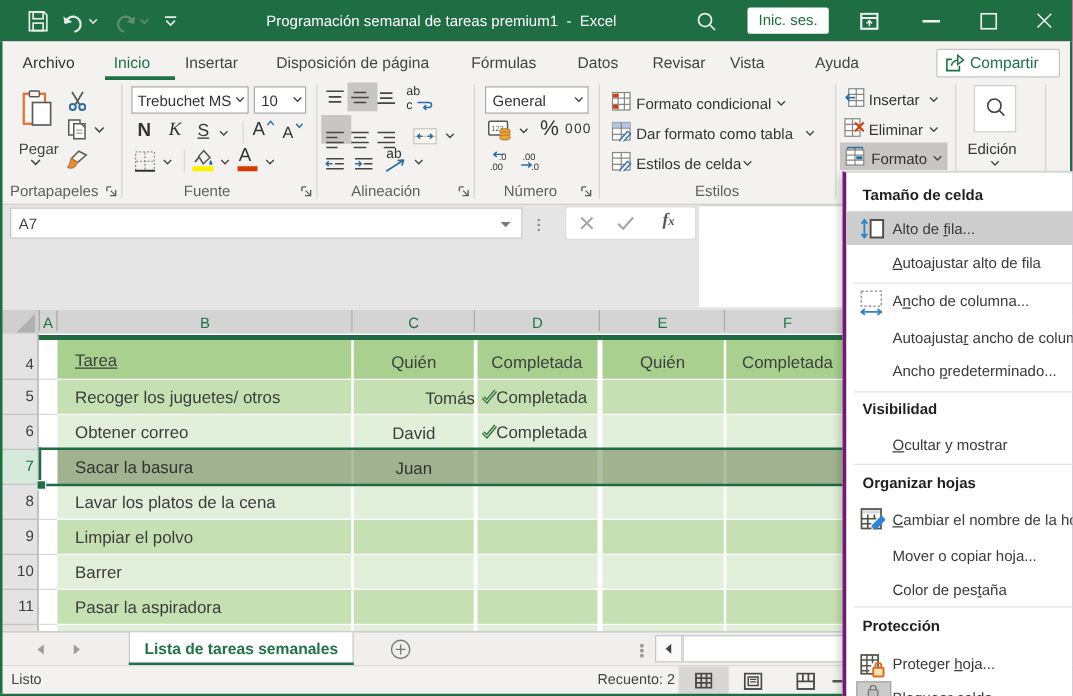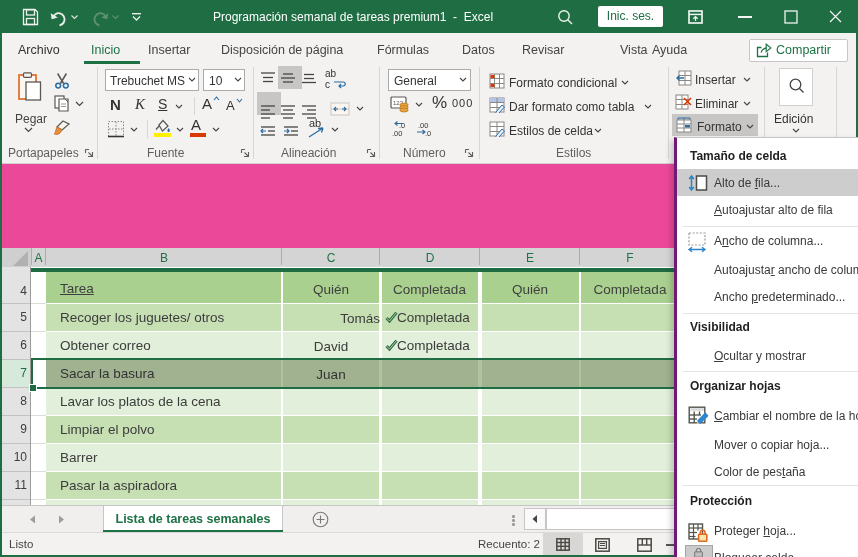--- a/index.html
+++ b/index.html
@@ -68,21 +68,21 @@
 
   <div class="abs" id="tabrow" style="left:0;top:33px;width:858px;height:31px;background:#F3F2F1;font-size:12.5px;color:#444444;">
     <div class="tx" style="left:18px;top:10px;color:#333;">Archivo</div>
     <div class="tx" style="left:91px;top:10px;color:#1E7145;">Inicio</div>
     <div class="abs" style="left:84px;top:28px;width:56px;height:3px;background:#1E7145;"></div>
     <div class="tx" style="left:148px;top:10px;">Insertar</div>
     <div class="tx" style="left:221px;top:10px;">Disposición de página</div>
     <div class="tx" style="left:377px;top:10px;">Fórmulas</div>
     <div class="tx" style="left:462px;top:10px;">Datos</div>
     <div class="tx" style="left:522px;top:10px;">Revisar</div>
-    <div class="tx" style="left:620px;top:10px;">Vista</div>
+    <div class="tx" style="left:584px;top:10px;">Vista</div>
     <div class="tx" style="left:652px;top:10px;">Ayuda</div>
 
     <div class="abs" style="left:749px;top:6px;width:99px;height:23px;background:#FFFFFF;border:1px solid #C8C6C4;border-radius:2px;box-sizing:border-box;"></div>
     <svg class="abs" style="left:756px;top:10px;" width="16" height="15" viewBox="0 0 16 15">
       <path d="M5.5 4.5 L1.5 4.5 L1.5 13.5 L11.5 13.5 L11.5 9.5" fill="none" stroke="#1E7145" stroke-width="1.3"></path>
       <path d="M5 9.5 C6 6.5 8.5 5 11 5" fill="none" stroke="#1E7145" stroke-width="1.3"></path>
       <path d="M10.2 1.2 L14.8 4.9 L10.2 8.6 Z" fill="#FFF" stroke="#1E7145" stroke-width="1.2"></path>
     </svg>
     <div class="tx" style="left:776px;top:10px;color:#1E7145;">Compartir</div>
   </div>
@@ -369,20 +369,43 @@
     <svg class="abs" style="left:788px;top:13px;" width="17" height="17" viewBox="0 0 17 17">
       <circle cx="7.5" cy="7.5" r="5.3" fill="none" stroke="#444" stroke-width="1.3"></circle>
       <line x1="11.5" y1="11.5" x2="15.5" y2="15.5" stroke="#444" stroke-width="1.3"></line>
     </svg>
     <div class="tx" style="left:774px;top:48px;color:#333;">Edición</div>
     <svg class="abs" style="left:792px;top:64px;" width="8" height="6" viewBox="0 0 8 6">
         <path d="M1 1 L4 4 L7 1" fill="none" stroke="#444" stroke-width="1.1"></path>
       </svg>
   </div>
 
+  <div class="abs" id="fbar" style="left:0;top:164px;width:858px;height:84px;background:#E5E5E5;border-bottom:1px solid #CFCFCF;">
+
+    <div class="abs" style="left:8px;top:2px;width:410px;height:25px;background:#FFF;border:1px solid #C8C6C4;box-sizing:border-box;"></div>
+    <div class="tx" style="left:15px;top:8px;font-size:12px;color:#444;">A7</div>
+    <svg class="abs" style="left:400px;top:13px;" width="9" height="5" viewBox="0 0 9 5">
+        <path d="M0.5 0.5 L8.5 0.5 L4.5 4.8 Z" fill="#7A7A7A"></path>
+      </svg>
+
+    <div class="abs" style="left:430px;top:11px;width:2px;height:2px;background:#8A8A8A;border-radius:50%;"></div>
+    <div class="abs" style="left:430px;top:15px;width:2px;height:2px;background:#8A8A8A;border-radius:50%;"></div>
+    <div class="abs" style="left:430px;top:19px;width:2px;height:2px;background:#8A8A8A;border-radius:50%;"></div>
+
+    <div class="abs" style="left:452px;top:1px;width:105px;height:27px;background:#FFF;border:1px solid #DDD;border-radius:3px;box-sizing:border-box;"></div>
+    <svg class="abs" style="left:463px;top:8px;" width="13" height="13" viewBox="0 0 13 13">
+        <path d="M2 2 L11 11 M11 2 L2 11" stroke="#A6A4A2" stroke-width="1.5"></path>
+      </svg>
+    <svg class="abs" style="left:493px;top:8px;" width="15" height="13" viewBox="0 0 15 13">
+        <path d="M1.5 7 L5.5 11 L13.5 2" fill="none" stroke="#A6A4A2" stroke-width="1.6"></path>
+      </svg>
+    <div class="tx" style="left:530px;top:5px;font-size:14px;font-style:italic;color:#555;font-family:'Liberation Serif',serif;font-weight:bold;">f<span style="font-size:10px;">x</span></div>
+
+    <div class="abs" style="left:558px;top:0px;width:132px;height:83px;background:#FFF;border:1px solid #D8D8D8;box-sizing:border-box;"></div>
+  </div>
 
   <div class="abs" id="grid" style="left:0;top:250px;width:858px;height:255px;background:#FFFFFF;">
 
     <div class="abs" style="left:0;top:-2px;width:858px;height:19px;background:#D4D4D4;"></div>
     <div class="abs" style="left:0;top:-2px;width:31px;height:19px;background:#CFCFCF;"></div>
     <svg class="abs" style="left:13px;top:1px;" width="16" height="16" viewBox="0 0 16 16">
         <path d="M15 0 L15 15 L0 15 Z" fill="#B1B1B1"></path>
       </svg>
     <div class="tx" style="left:31px;top:1px;width:15px;text-align:center;font-size:12px;color:#1F7246;">A</div>
     <div class="tx" style="left:46px;top:1px;width:236px;text-align:center;font-size:12px;color:#1F7246;">B</div>

